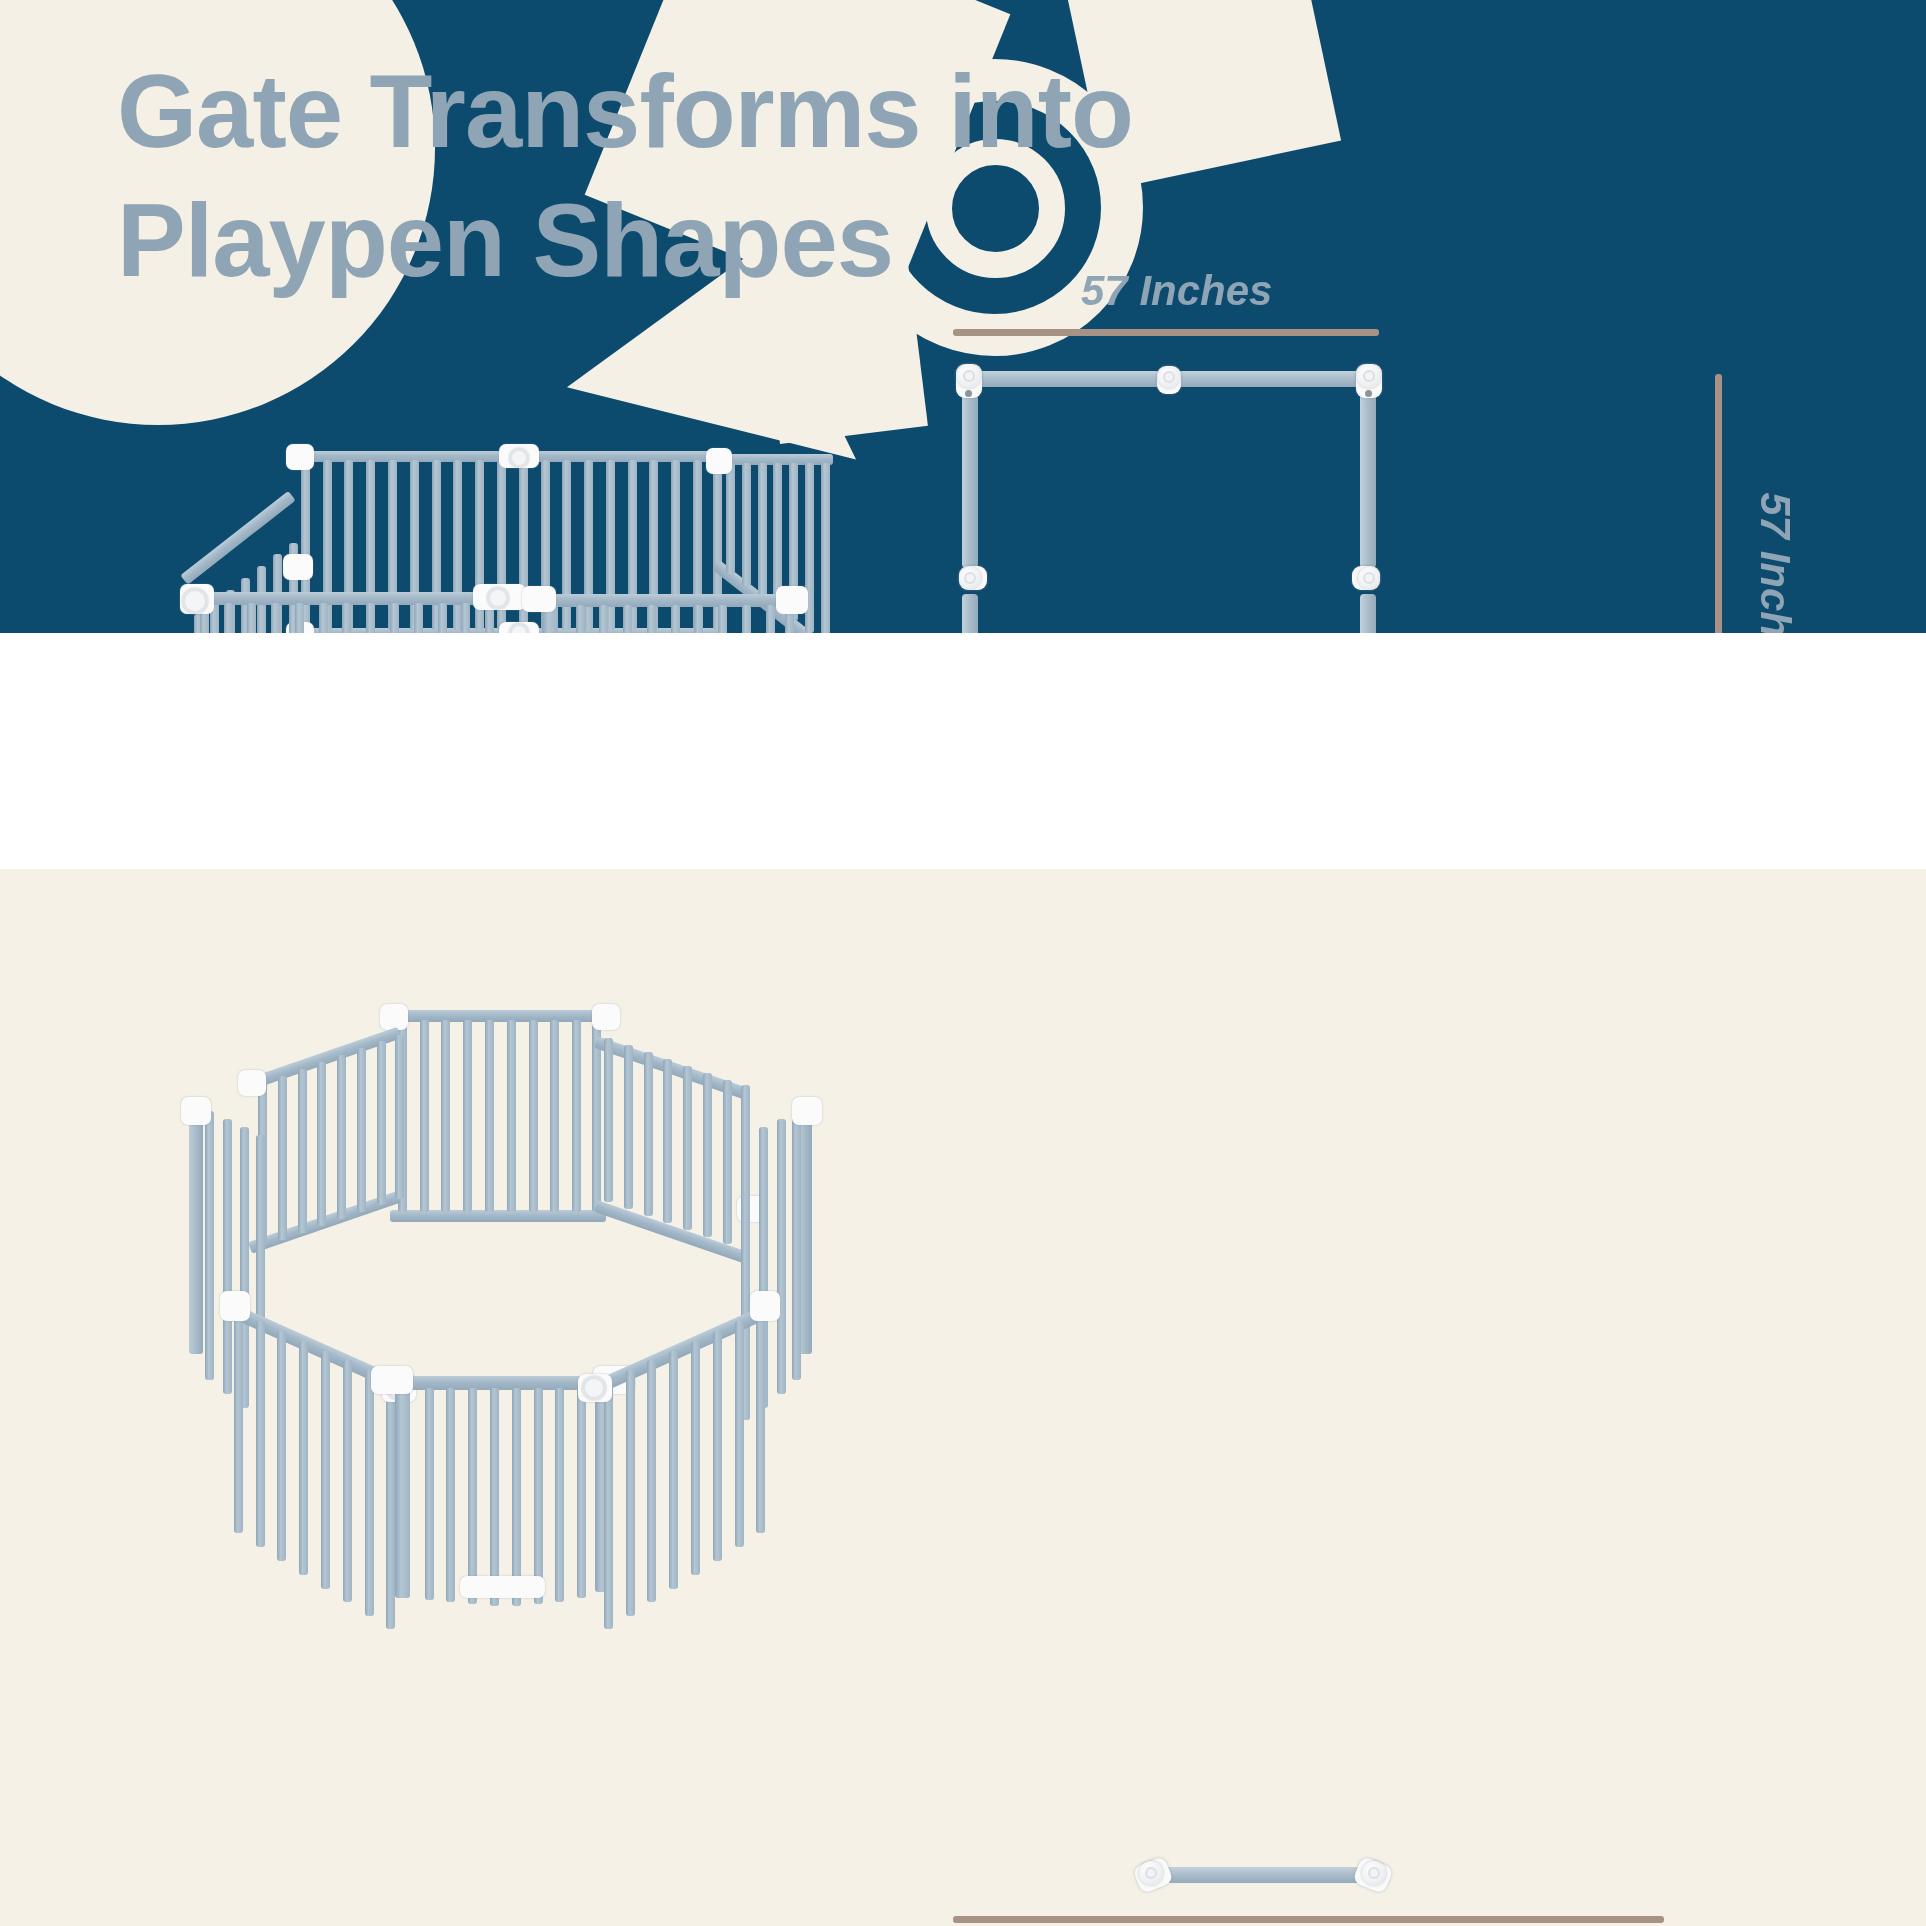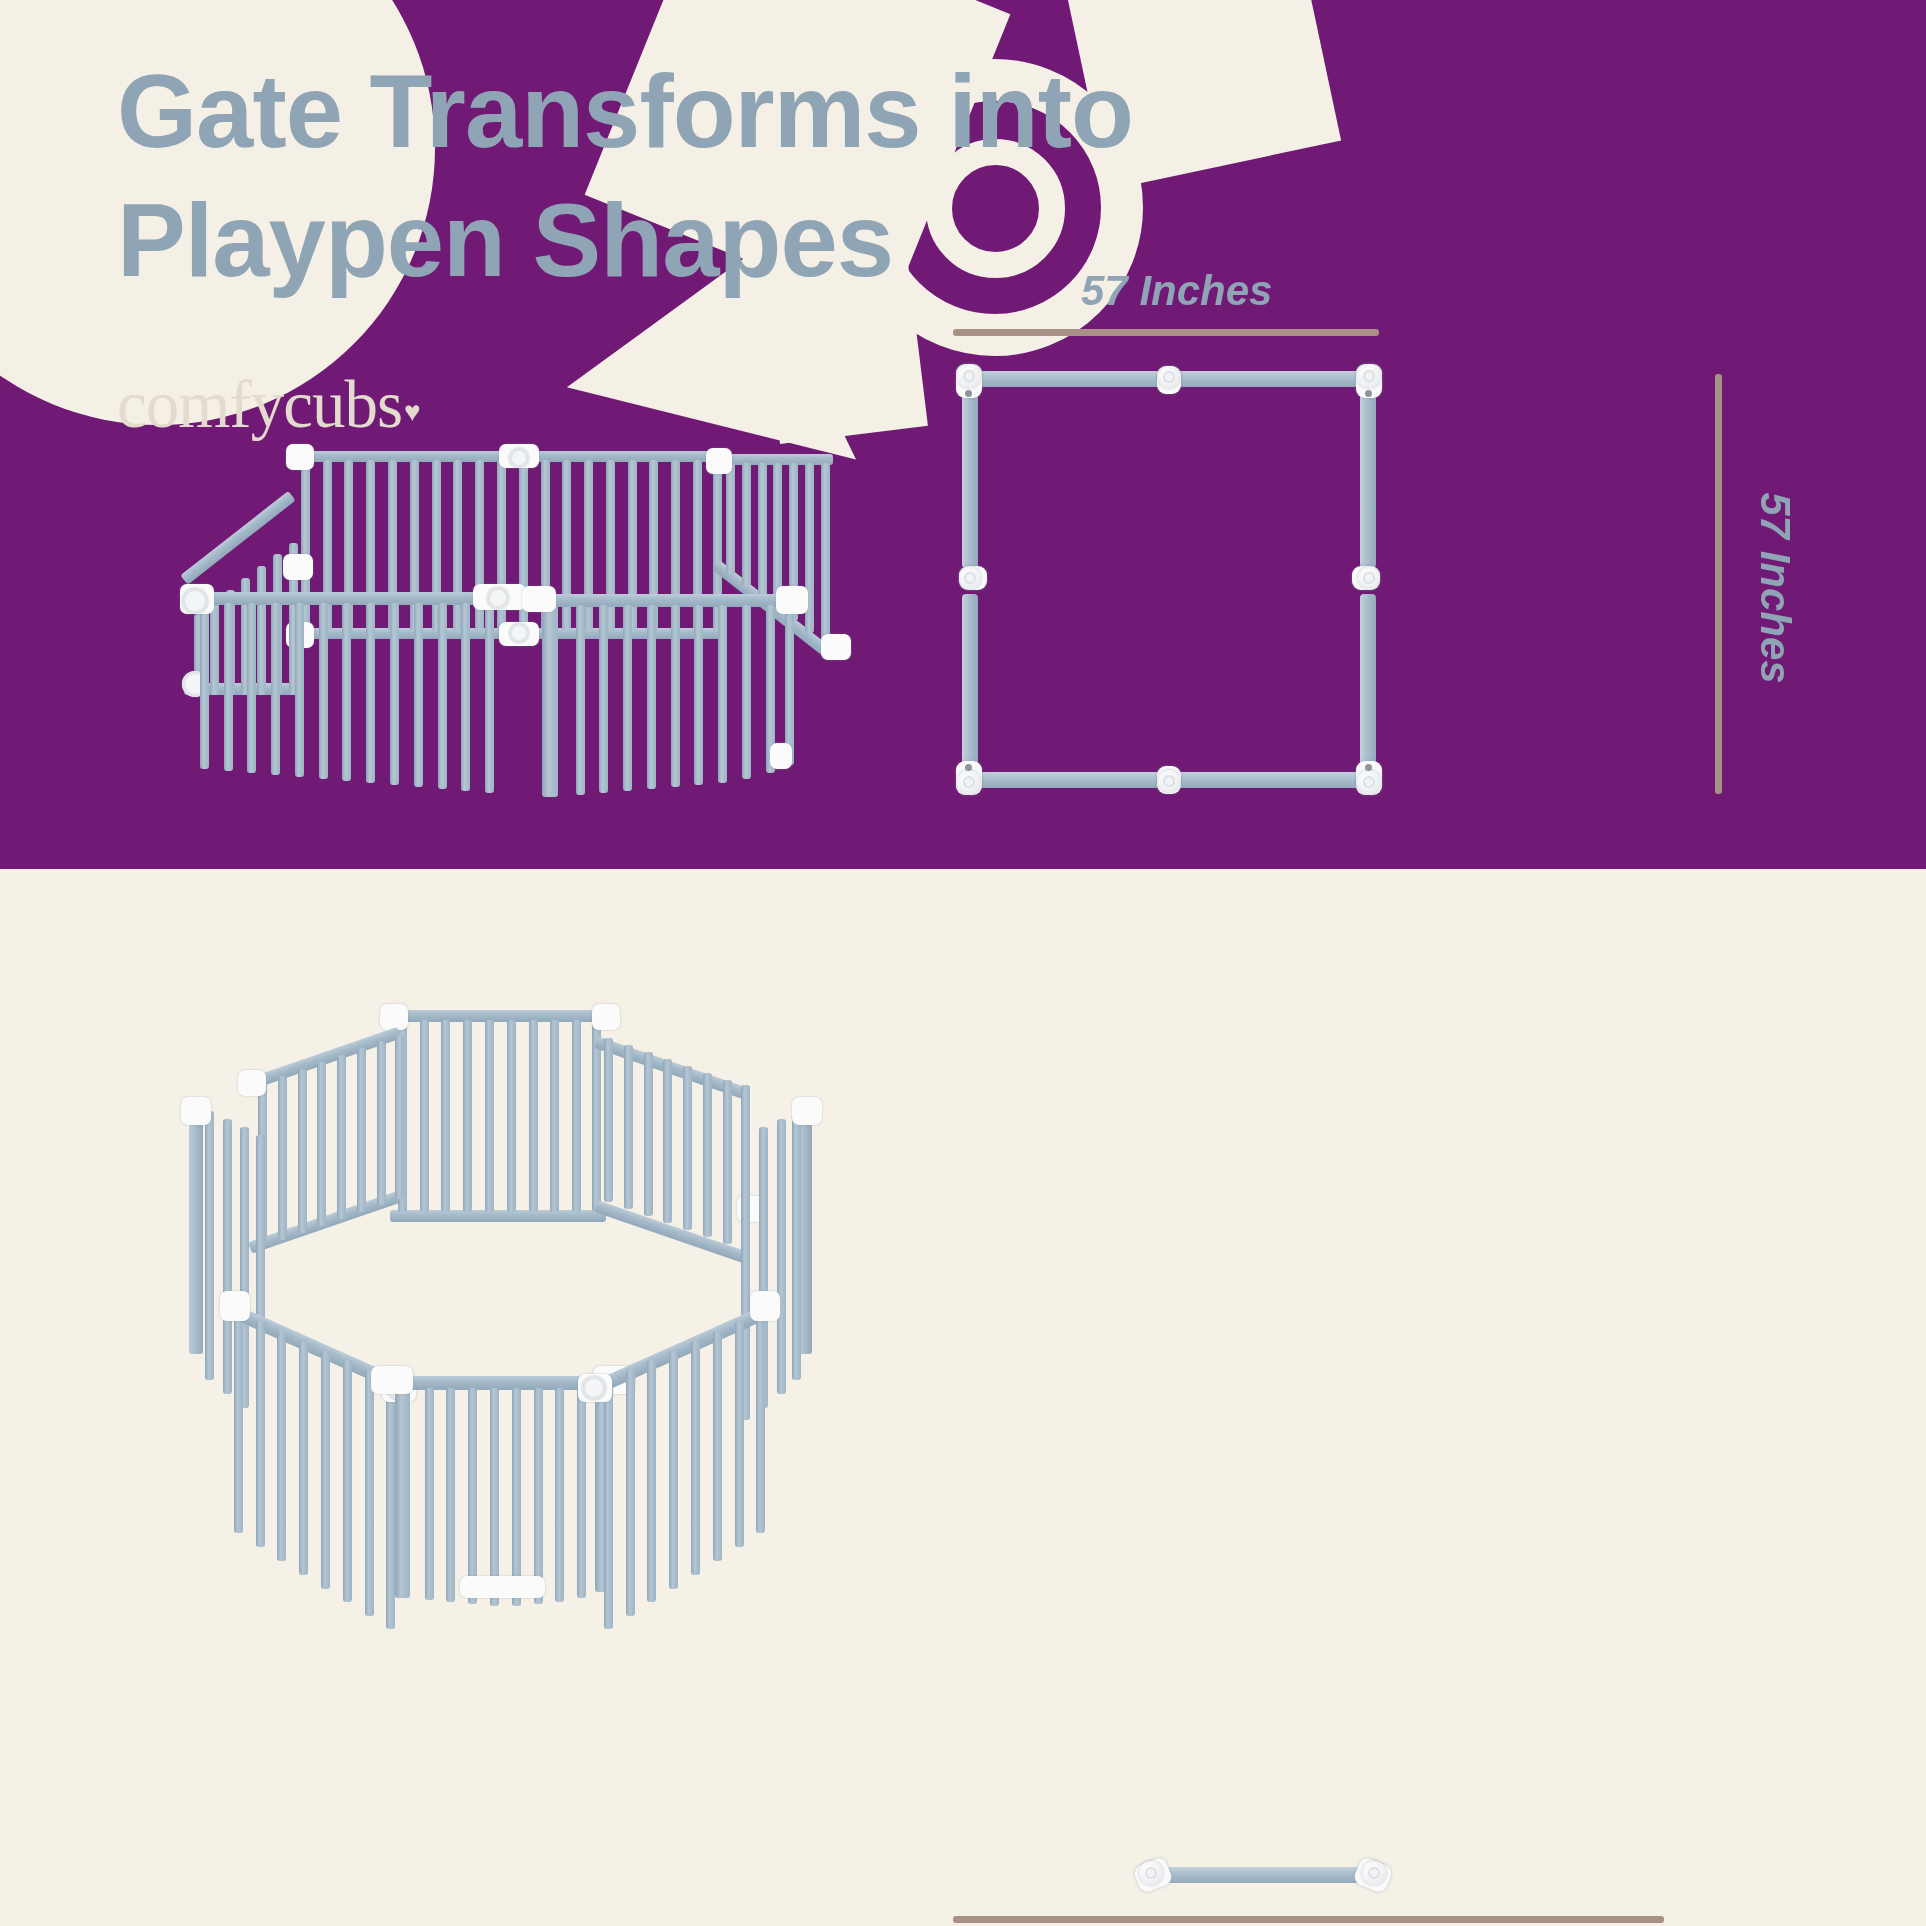--- a/index.html
+++ b/index.html
@@ -7,21 +7,21 @@
   body {
     font-family: "Liberation Sans", sans-serif;
     background:#ffffff;
     position:relative;
     overflow:hidden;
   }
   .page { position:absolute; inset:0; }
 
   
   .section { position:absolute; left:0; width:1927px; overflow:hidden; }
-  #section-top    { top:0;    height:869px;  background:#701a75; }
+  #section-top    { top:0;    height:633px;  background:#0c4a6e; }
   #section-bottom { top:869px; height:1057px; background:#F5F1E7; }
 
   
   .decor { position:absolute; pointer-events:none; }
   .d-circle-big {
     left:-119px; top:-129px; width:554px; height:554px;
     border-radius:50%; background:#F4F0E6;
   }
   .d-ring {
     left:846px; top:59px; width:297px; height:297px; border-radius:50%;
@@ -140,23 +140,20 @@
     <div class="decor d-circle-big"></div>
     <div class="decor d-quad1"></div>
     <div class="decor d-quad2"></div>
     <div class="decor d-ring"></div>
     <div class="decor d-ring2"></div>
     <div class="decor d-slab"></div>
     <div class="decor d-tri"></div>
 
     <h1 id="page-title">Gate Transforms into Playpen Shapes</h1>
 
-    <div id="brand-logo">
-      <span>comfycubs</span><span class="heart">♥</span>
-    </div>
 
     <div class="pen" id="pen-rect" style="left:168px; top:436px; width:673px; height:386px;">
 
       <div class="panel" style="left:125px; top:15px; width:432px; height:188px;">
         <div class="rail" style="left:0; top:0; width:432px; height:11px;"></div>
         <div class="rail" style="left:0; top:177px; width:432px; height:11px;"></div>
         <div class="bar" style="left:8px;  top:9px; height:170px;"></div>
         <div class="bar" style="left:30px; top:9px; height:170px;"></div>
         <div class="bar" style="left:51px; top:9px; height:170px;"></div>
         <div class="bar" style="left:73px; top:9px; height:170px;"></div>

